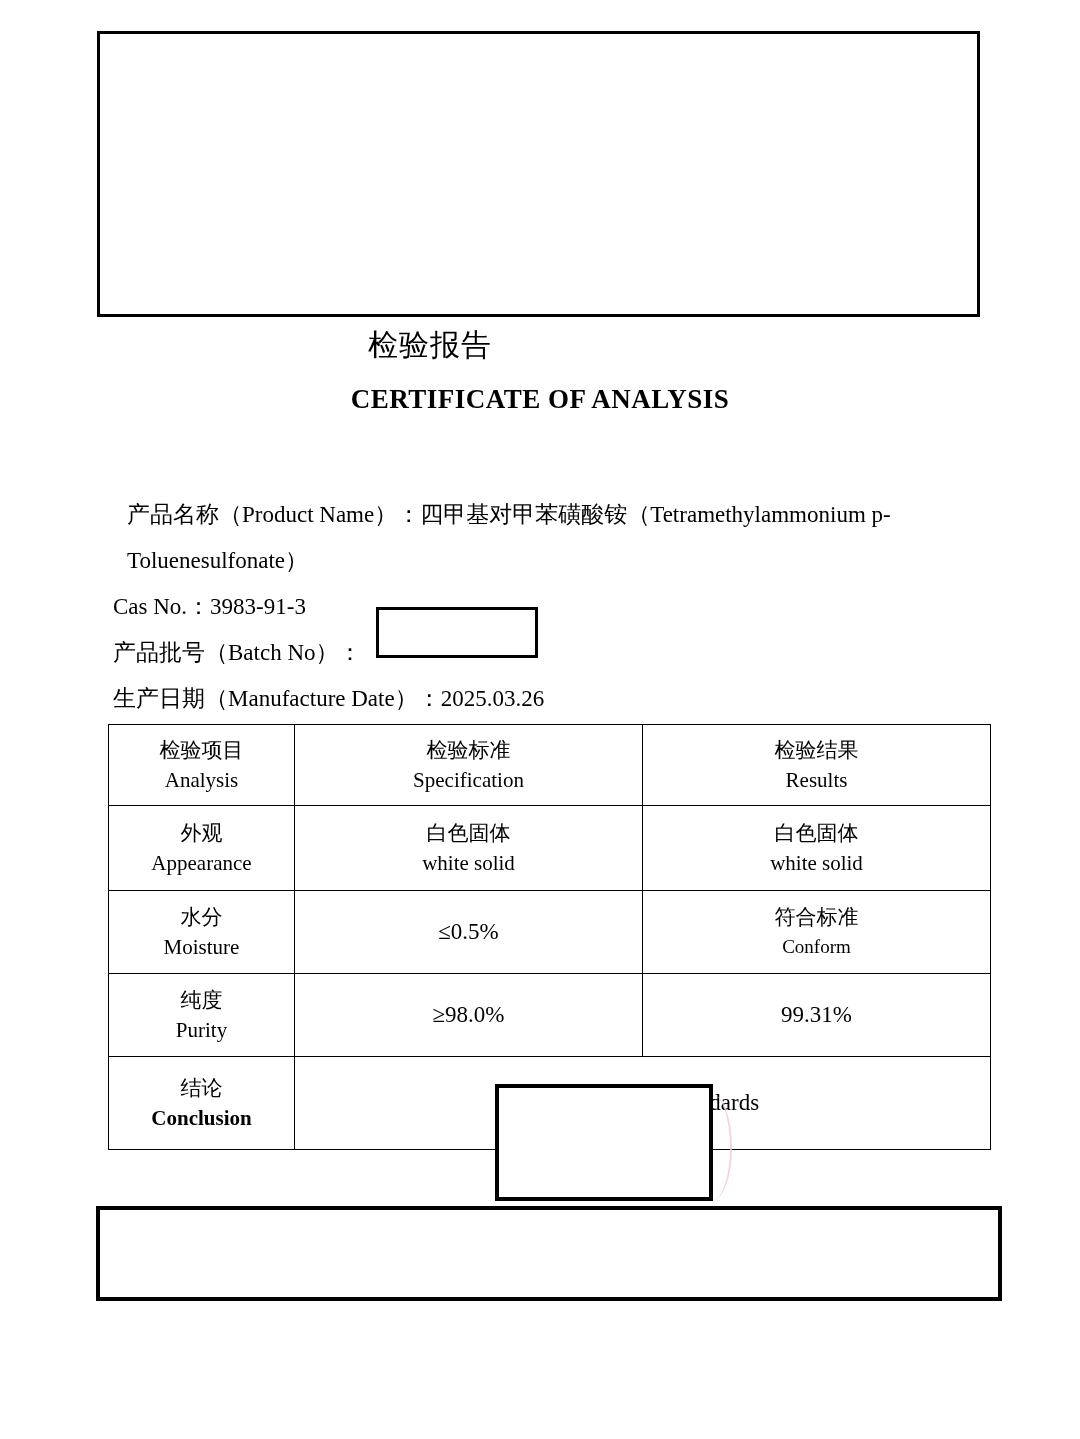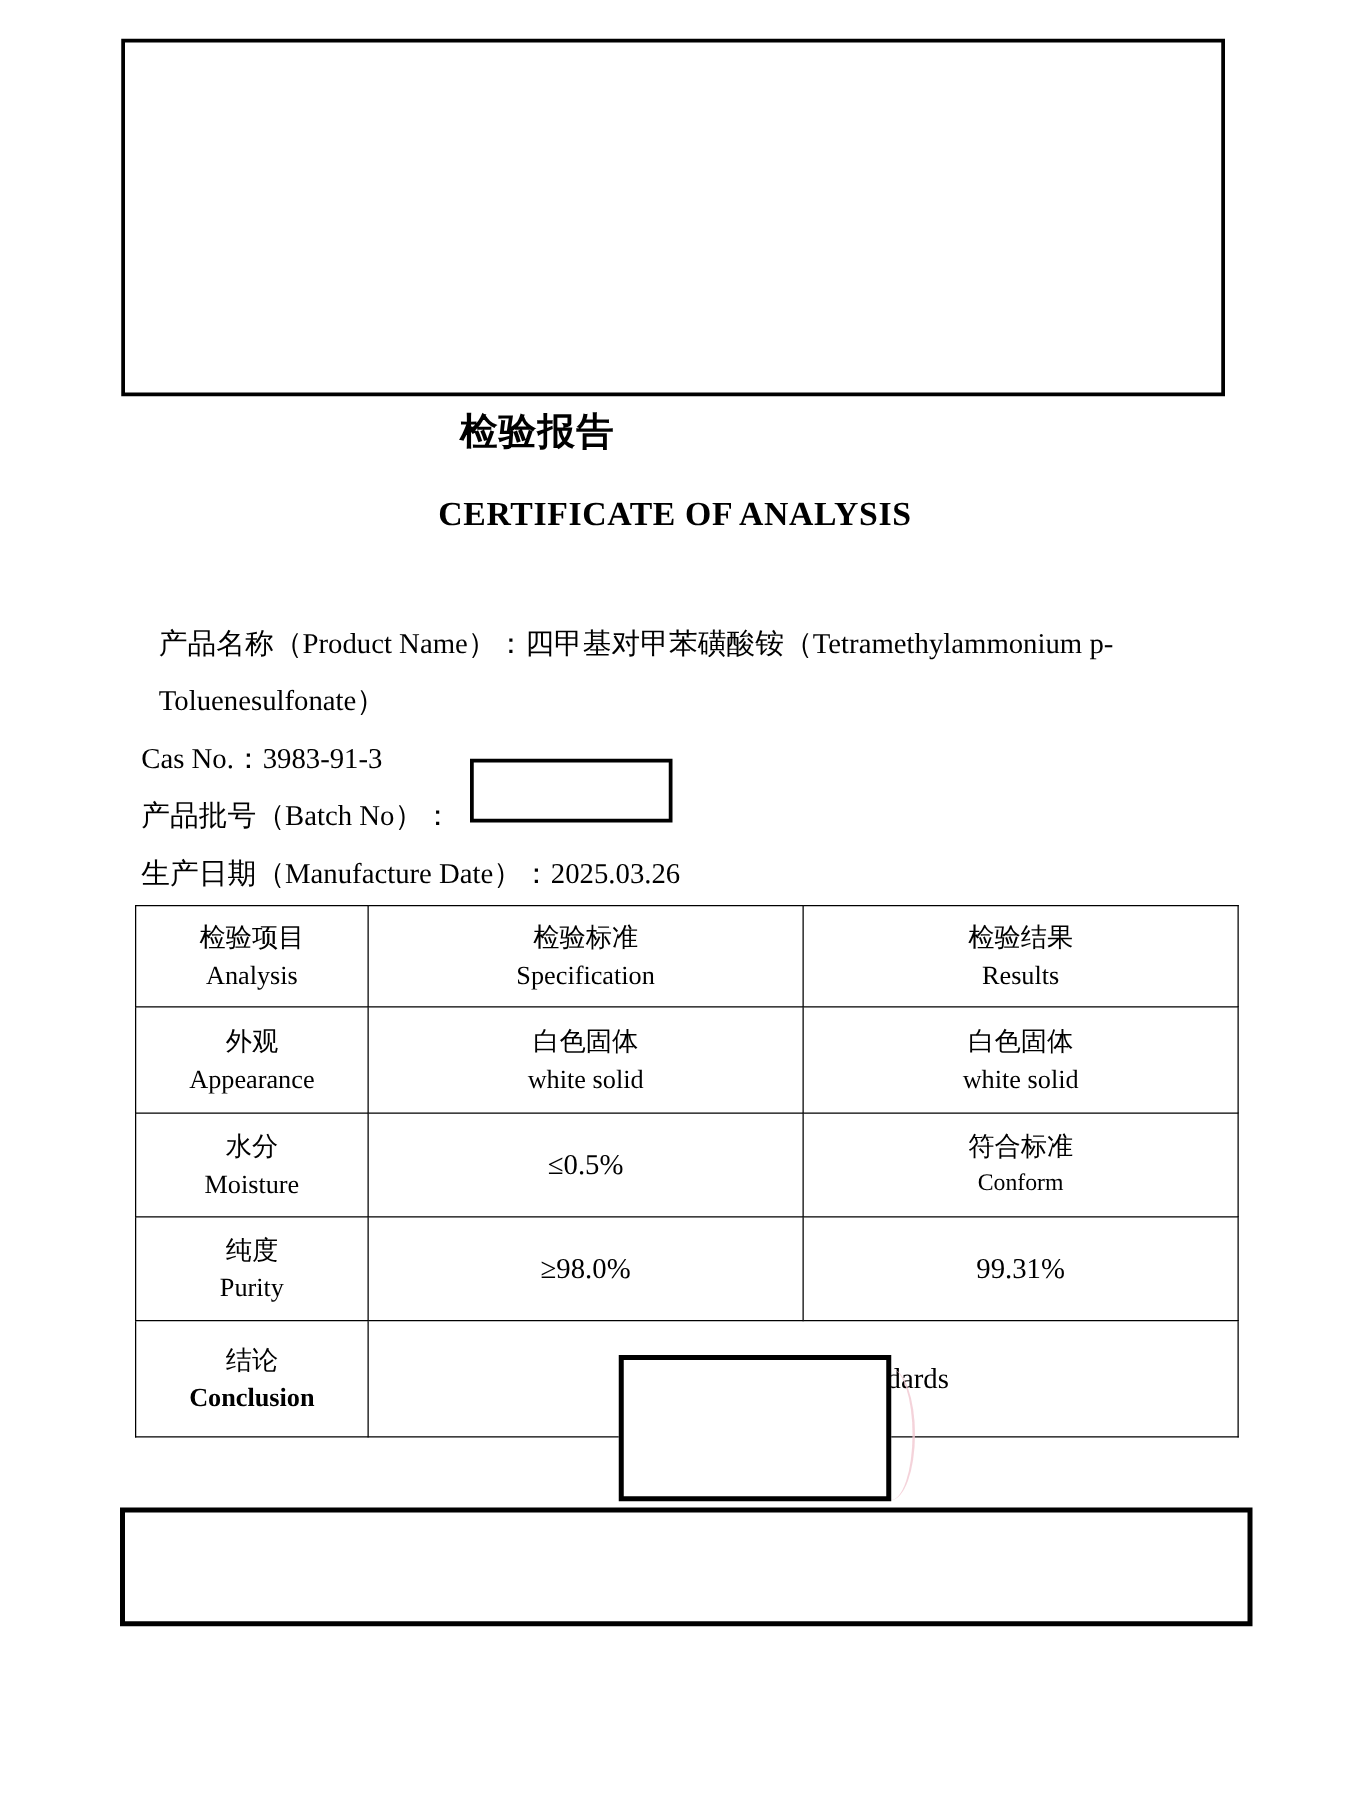--- a/index.html
+++ b/index.html
@@ -35,28 +35,28 @@
   }
 
   
   .title-cn {
     position: absolute;
     left: 0;
     top: 325px;
     width: 860px;
     text-align: center;
     font-size: 30px;
-    font-weight: 700;
+    font-weight: 400;
     letter-spacing: 1px;
     font-family: "DejaVu Serif", serif;
   }
   .title-en {
     position: absolute;
     left: 0;
-    top: 396px;
+    top: 384px;
     width: 1080px;
     text-align: center;
     font-size: 27px;
     font-weight: 700;
     letter-spacing: 0.5px;
     font-family: "Liberation Serif", serif;
   }
 
   
   .info {

